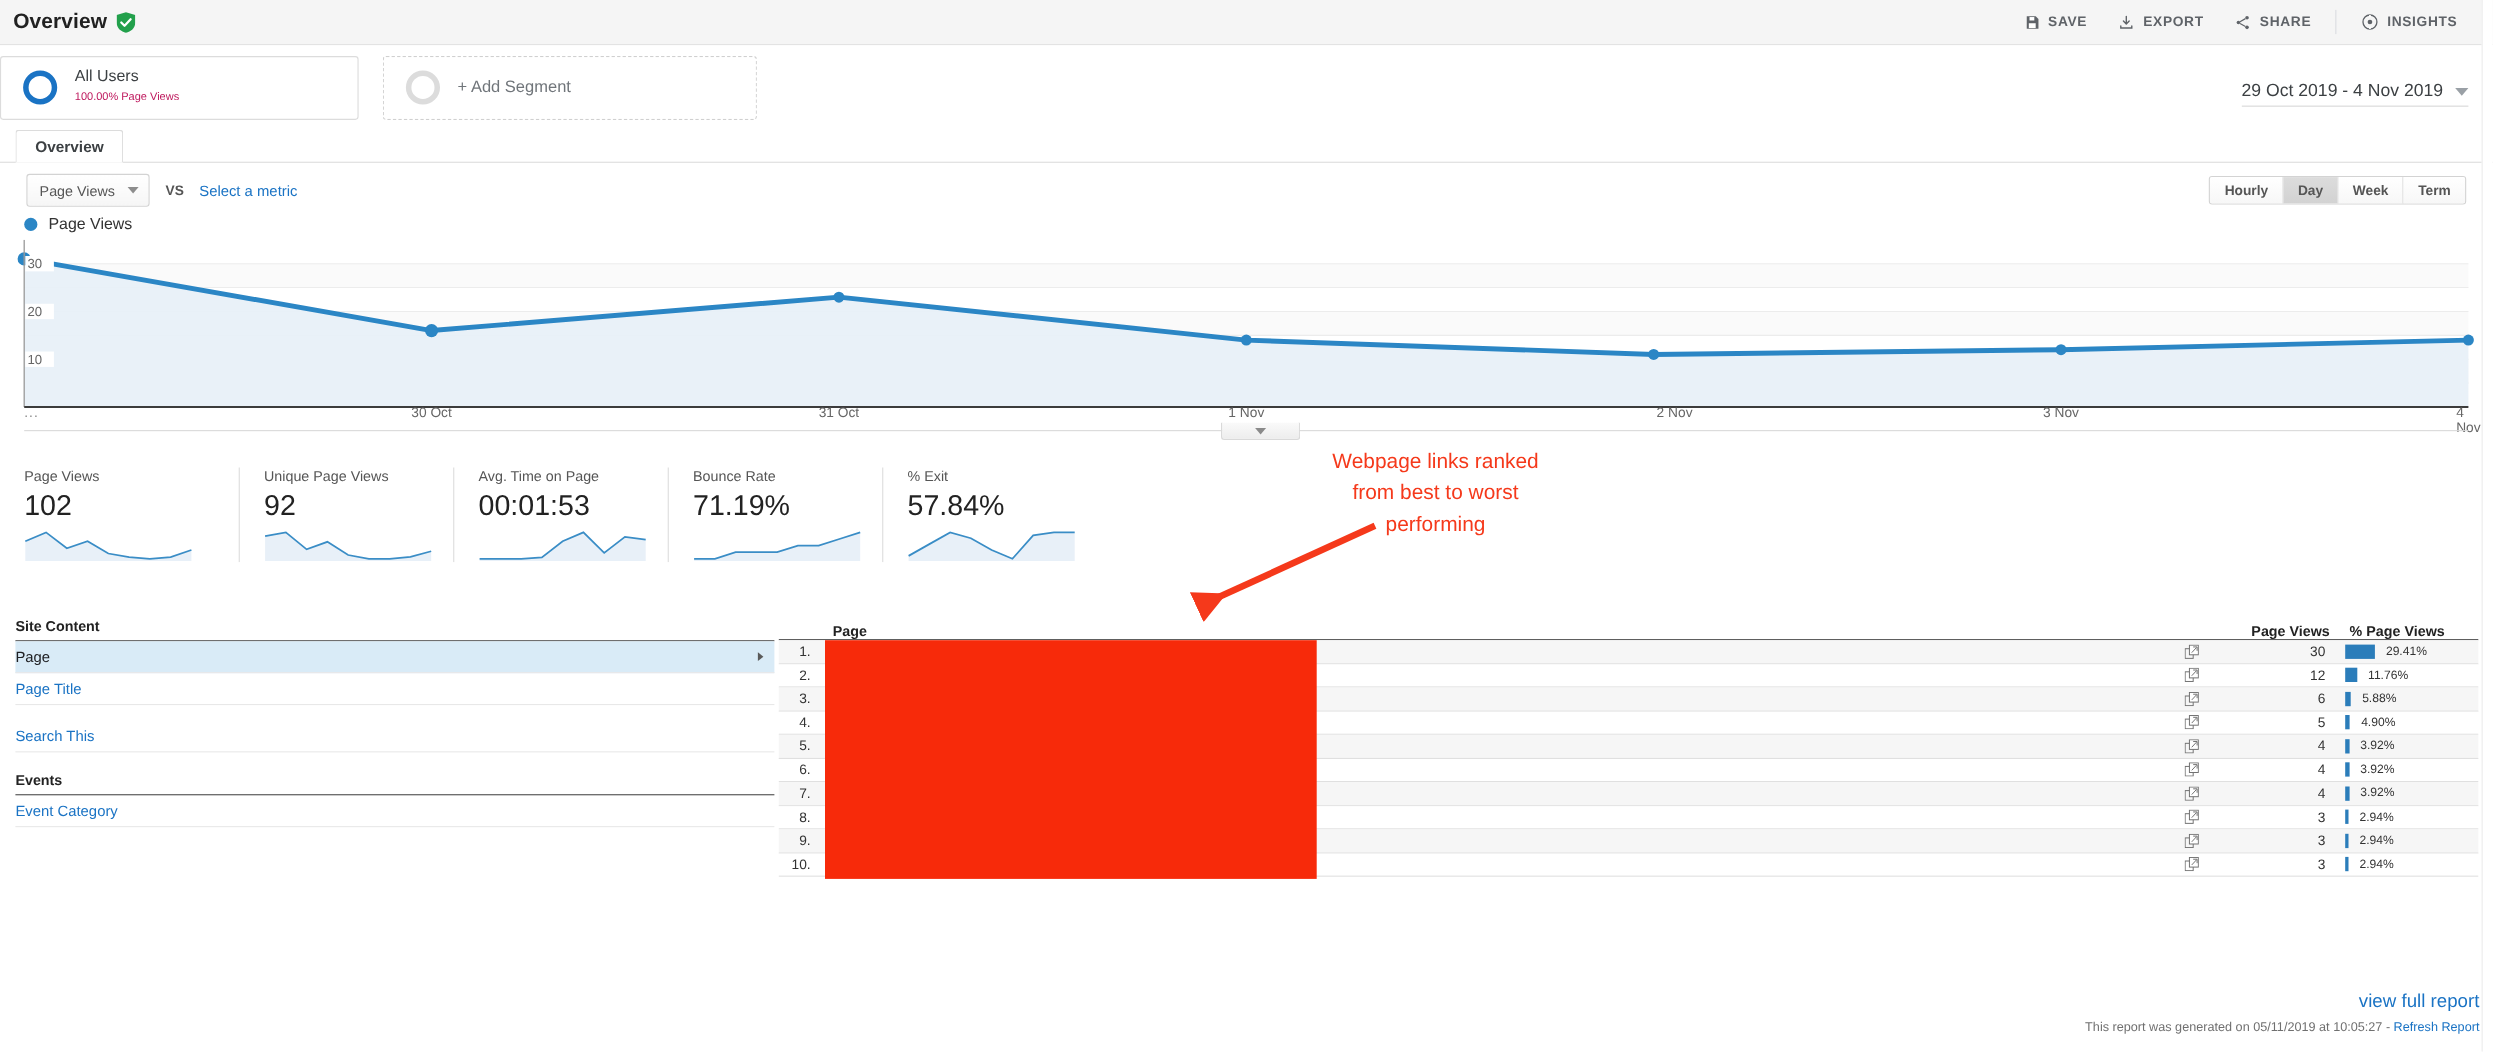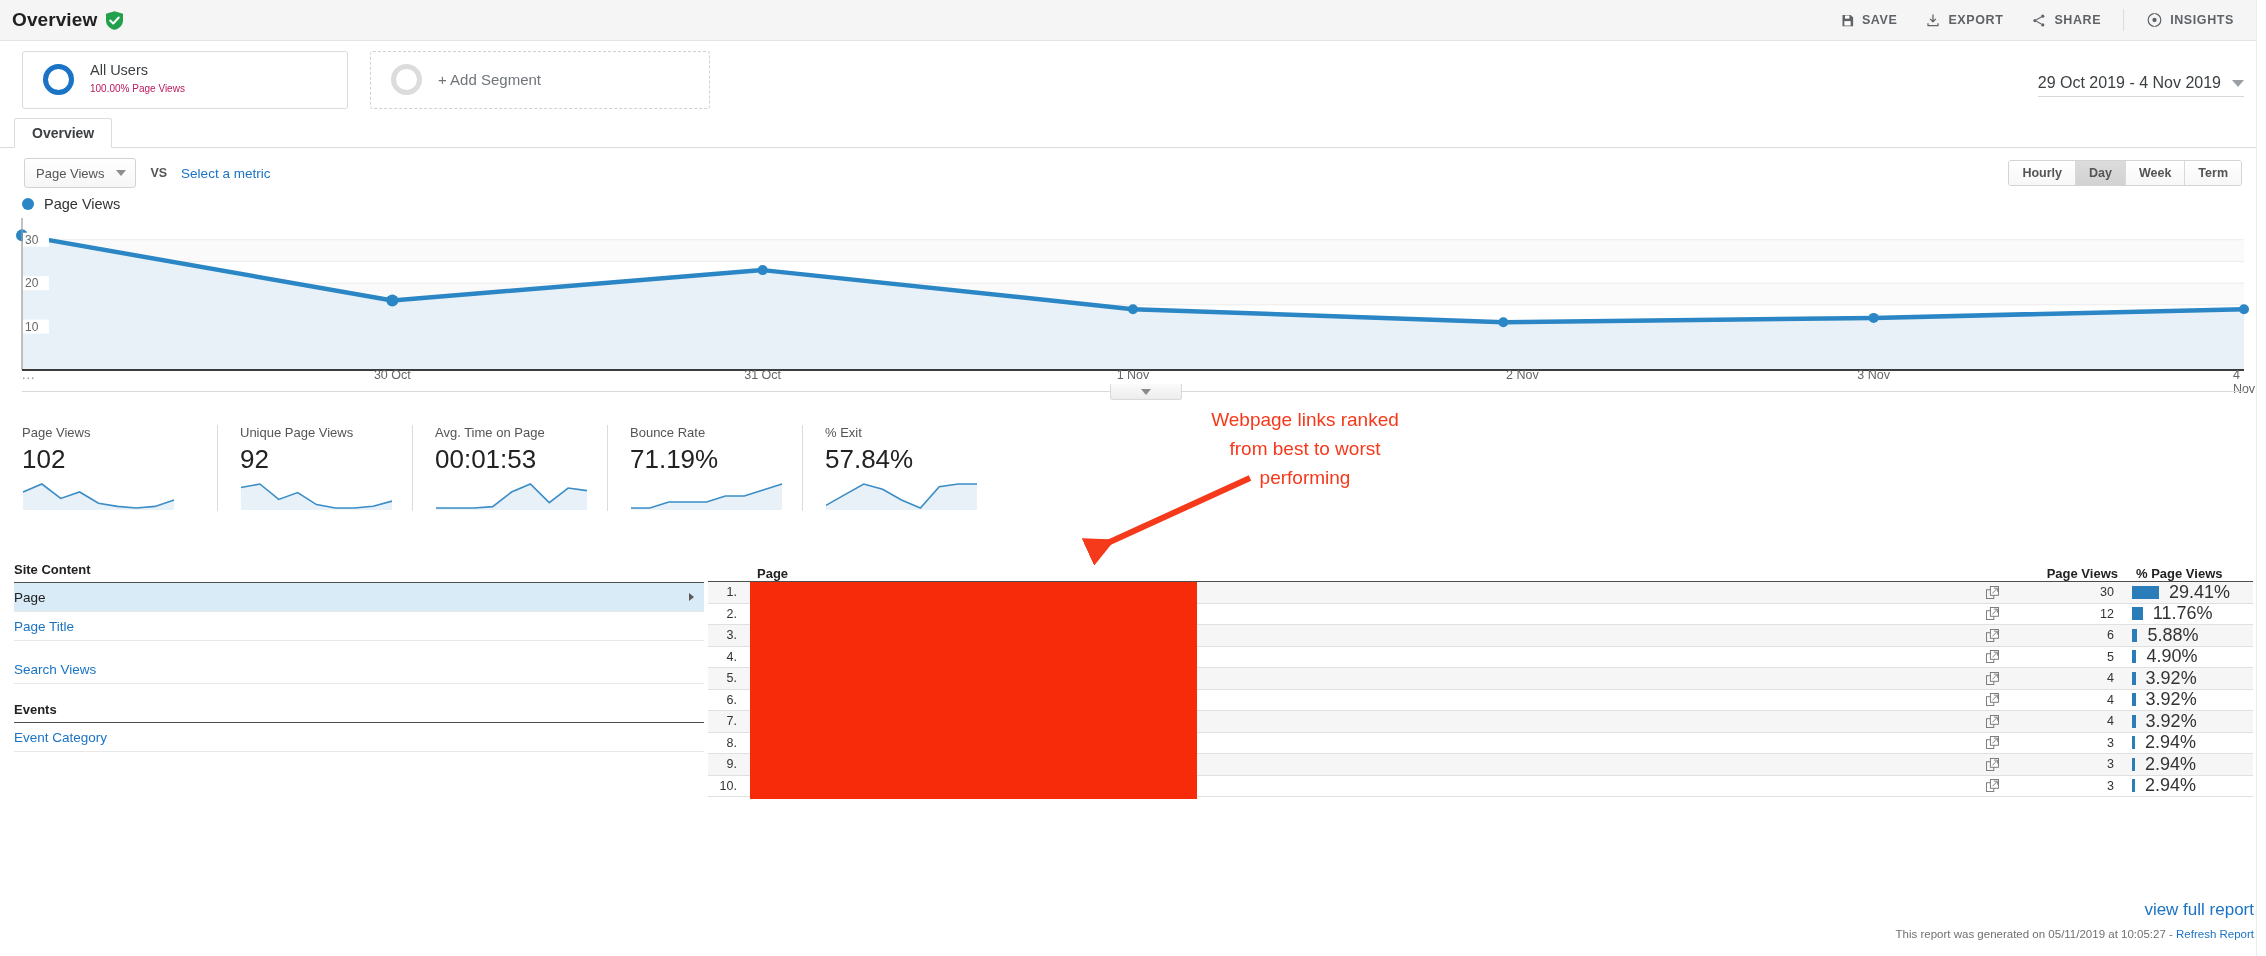--- a/index.html
+++ b/index.html
@@ -33,21 +33,21 @@
   .hdr-btn svg { display:block; }
   .hdr-div { width: 1px; height: 22px; background: #dadce0; margin: 0 8px; }
 
   
   .segment-bar {
     position: absolute; left: 0; top: 40px; width: 2266px; height: 78px;
     background: #fff; border-top: 1px solid #e3e3e3;
     display: flex; align-items: center;
   }
   .segment-card {
-    margin-left: 22px; width: 326px; height: 58px;
+    width: 326px; height: 58px;
     border: 1px solid #dcdcdc; border-radius: 3px; background: #fff;
     display: flex; align-items: center; padding-left: 20px; gap: 16px;
   }
   .segment-card.dashed { border: 1px dashed #d0d0d0; margin-left: 22px; width: 340px; }
   .seg-ring { width: 31px; height: 31px; border-radius: 50%; border: 5px solid #1a73c4; flex: none; }
   .seg-ring.grey { border-color: #dcdcdc; }
   .seg-txt-main { font-size: 14.5px; color: #3c4043; line-height: 17px; }
   .seg-txt-sub { font-size: 10px; color: #be185d; line-height: 16px; margin-top: 2px; }
   .seg-add-label { font-size: 15px; color: #70757a; }
 
@@ -184,21 +184,21 @@
     border-bottom: 1px solid #e0e0e0; font-size: 12.5px; color: #333;
     background: #fff;
   }
   .dt-row.alt { background: #f6f6f6; }
   .dt-row .col-num { text-align: right; padding-right: 6px; color: #333; font-size: 12.5px; }
   .dt-row .col-page { padding-left: 0; }
   .dt-row .col-icon { display: flex; align-items: center; justify-content: center; }
   .dt-row .col-pv { padding-right: 4px; }
   .dt-row .col-pct { display: flex; align-items: center; gap: 10px; padding-left: 14px; }
   .pct-bar { height: 13px; background: #2b7dba; flex: none; }
-  .pct-text { font-size: 18px; color: #333; text-align: center; }
+  .pct-text { font-size: 11px; color: #333; text-align: center; }
   .link-icon { width: 13px; height: 13px; display: block; }
 
   .redaction {
     position: absolute; left: 42px; top: 24px;
     width: 447px; height: 217px; background: #F72A0A; z-index: 5;
   }
 
   .view-full-report {
     position: absolute; right: 12px; top: 900px;
     font-size: 17px; color: #1a73c4; cursor: pointer;
@@ -390,21 +390,21 @@
     <div class="dim-group-title">Site Content</div>
     <div class="dim-item selected">
       <span>Page</span>
       <span class="arrow-right"></span>
     </div>
     <div class="dim-item">
       <span>Page Title</span>
     </div>
     <div style="height: 14px;"></div>
     <div class="dim-item">
-      <span>Search Views</span>
+      <span>Search This</span>
     </div>
     <div style="height: 14px;"></div>
     <div class="dim-group-title">Events</div>
     <div class="dim-item">
       <span>Event Category</span>
     </div>
   </div>
 
 <div class="annotation">Webpage links ranked from best to worst performing</div>
 <svg class="annot-arrow" width="190" height="95">

